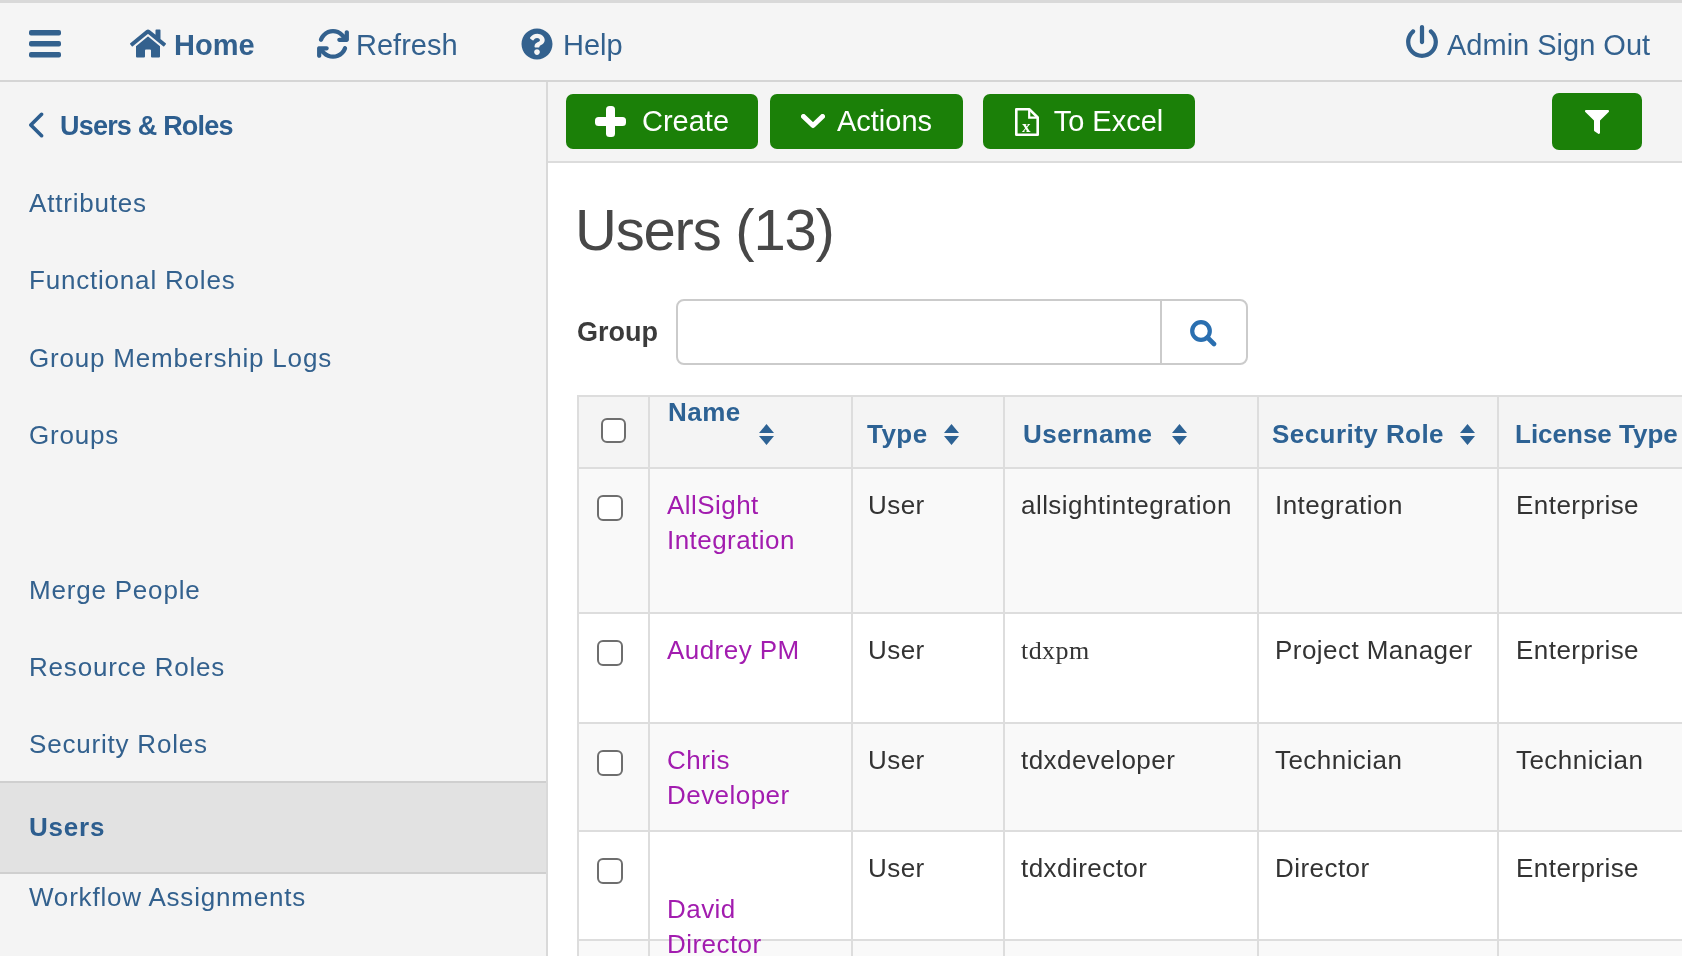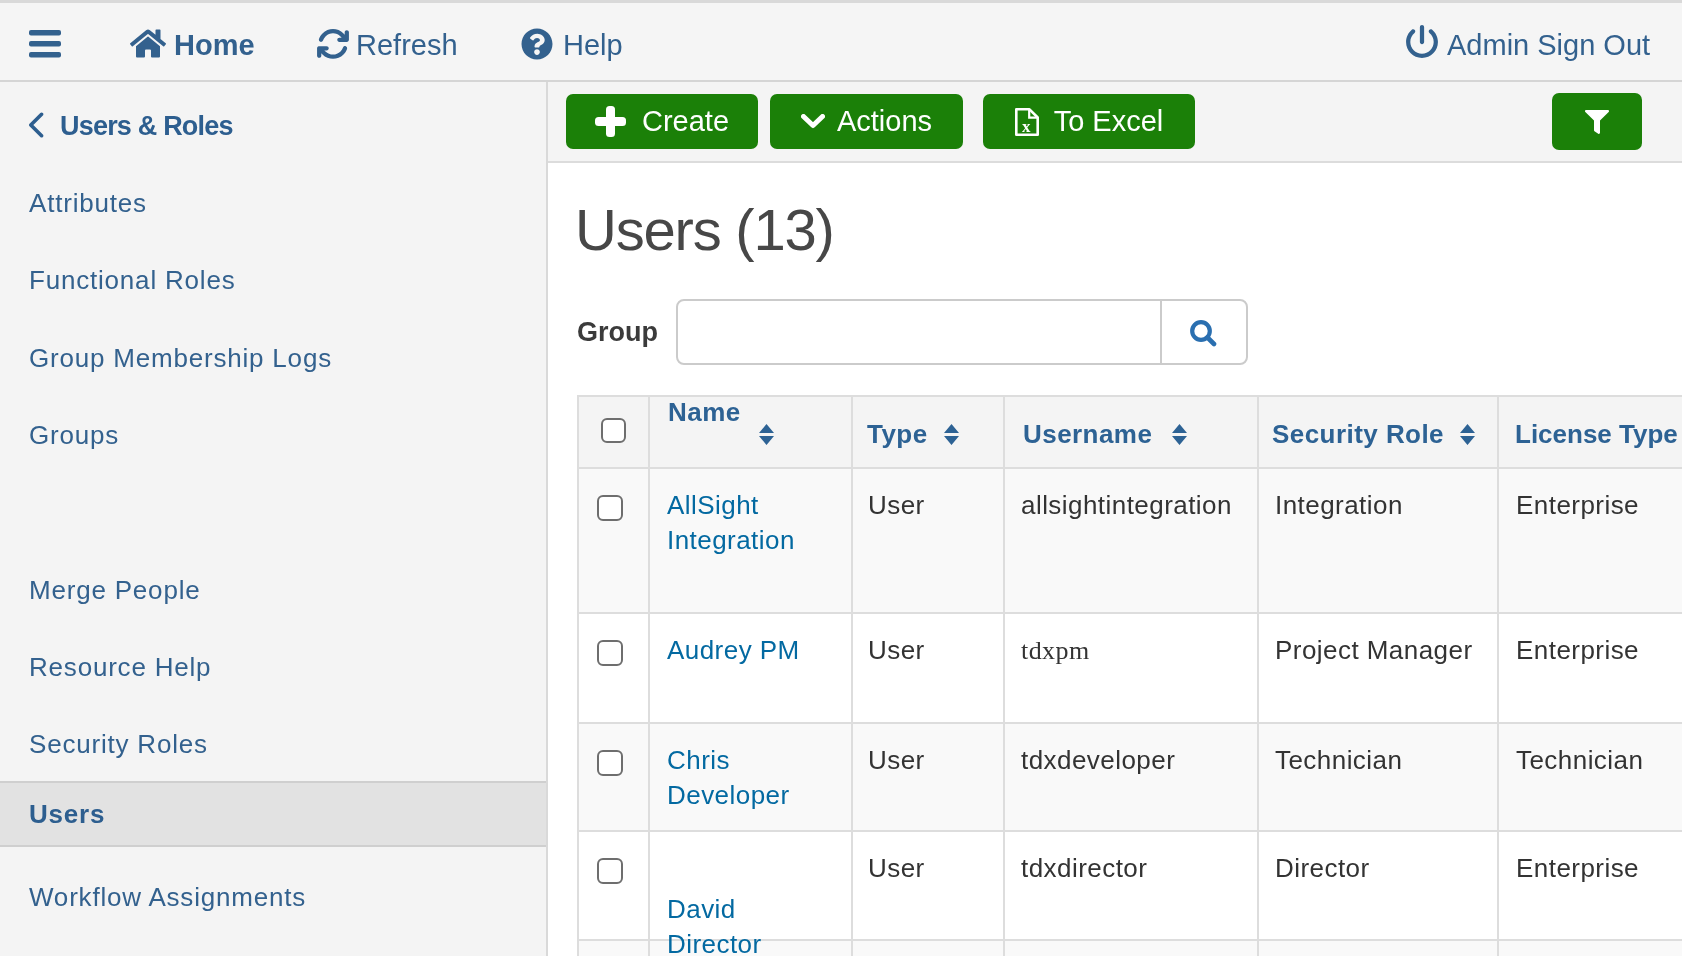--- a/index.html
+++ b/index.html
@@ -17,21 +17,21 @@
               display:flex; align-items:center; padding-left:29px; }
   .nav-item.active { background:#e2e2e2; border-top:2px solid #cfcfcf; border-bottom:2px solid #cfcfcf; font-weight:bold; color:#2d5e8f;}
   
   #panel { position:absolute; left:548px; top:161px; width:1134px; height:795px; background:#ffffff;
            border-top:2px solid #dcdcdc; }
   
   .gbtn { position:absolute; background:#1b8008; border-radius:7px; color:#ffffff; font-size:29px;
           display:flex; align-items:center; justify-content:center; }
   
   .cell-text { position:absolute; font-size:26px; color:#333333; line-height:35px; white-space:nowrap; letter-spacing:0.45px; }
-  .link { color:#0369a1; }
+  .link { color:#a21caf; }
   .hdr { font-weight:bold; color:#2d6294; }
   .cbx { position:absolute; width:26px; height:26px; background:#fff; border:2.5px solid #6e6e6e; border-radius:6px; }
   .vline { position:absolute; width:2px; background:#dddddd; }
   .hline { position:absolute; height:2px; background:#dddddd; }
 </style>
 </head>
 <body>
   <div id="topbar">
 
     <svg class="abs" style="left:29px; top:27px;" width="32" height="30" viewBox="0 0 32 30">
@@ -63,23 +63,23 @@
   <div id="sidebar">
     <svg class="abs" style="left:29px; top:28px;" width="18" height="30" viewBox="0 0 320 512">
       <path fill="#2d5e8f" d="M9.4 233.4c-12.5 12.5-12.5 32.8 0 45.3l192 192c12.5 12.5 32.8 12.5 45.3 0s12.5-32.8 0-45.3L77.3 256 246.6 86.6c12.5-12.5 12.5-32.8 0-45.3s-32.8-12.5-45.3 0l-192 192z"></path>
     </svg>
     <div class="abs" style="left:60px; top:29px; font-size:27px; letter-spacing:-0.8px; font-weight:bold; color:#2d5e8f;">Users &amp; Roles</div>
     <div class="nav-item" style="top:82px;">Attributes</div>
     <div class="nav-item" style="top:159px;">Functional Roles</div>
     <div class="nav-item" style="top:237px;">Group Membership Logs</div>
     <div class="nav-item" style="top:314px;">Groups</div>
     <div class="nav-item" style="top:469px;">Merge People</div>
-    <div class="nav-item" style="top:546px;">Resource Help</div>
+    <div class="nav-item" style="top:546px;">Resource Roles</div>
     <div class="nav-item" style="top:623px;">Security Roles</div>
-    <div class="nav-item active" style="top:699px; height:66px;">Users</div>
+    <div class="nav-item active" style="top:699px; height:93px;">Users</div>
     <div class="nav-item" style="top:776px;">Workflow Assignments</div>
   </div>
   <div id="panel"></div>
 
   <div class="gbtn" style="left:566px; top:94px; width:192px; height:55px;">
     <svg width="31" height="31" viewBox="0 0 31 31" style="margin-right:16px;">
       <rect x="11" y="0" width="9" height="31" rx="3.5" fill="#fff"></rect>
       <rect x="0" y="11" width="31" height="9" rx="3.5" fill="#fff"></rect>
     </svg>
     <span>Create</span>

